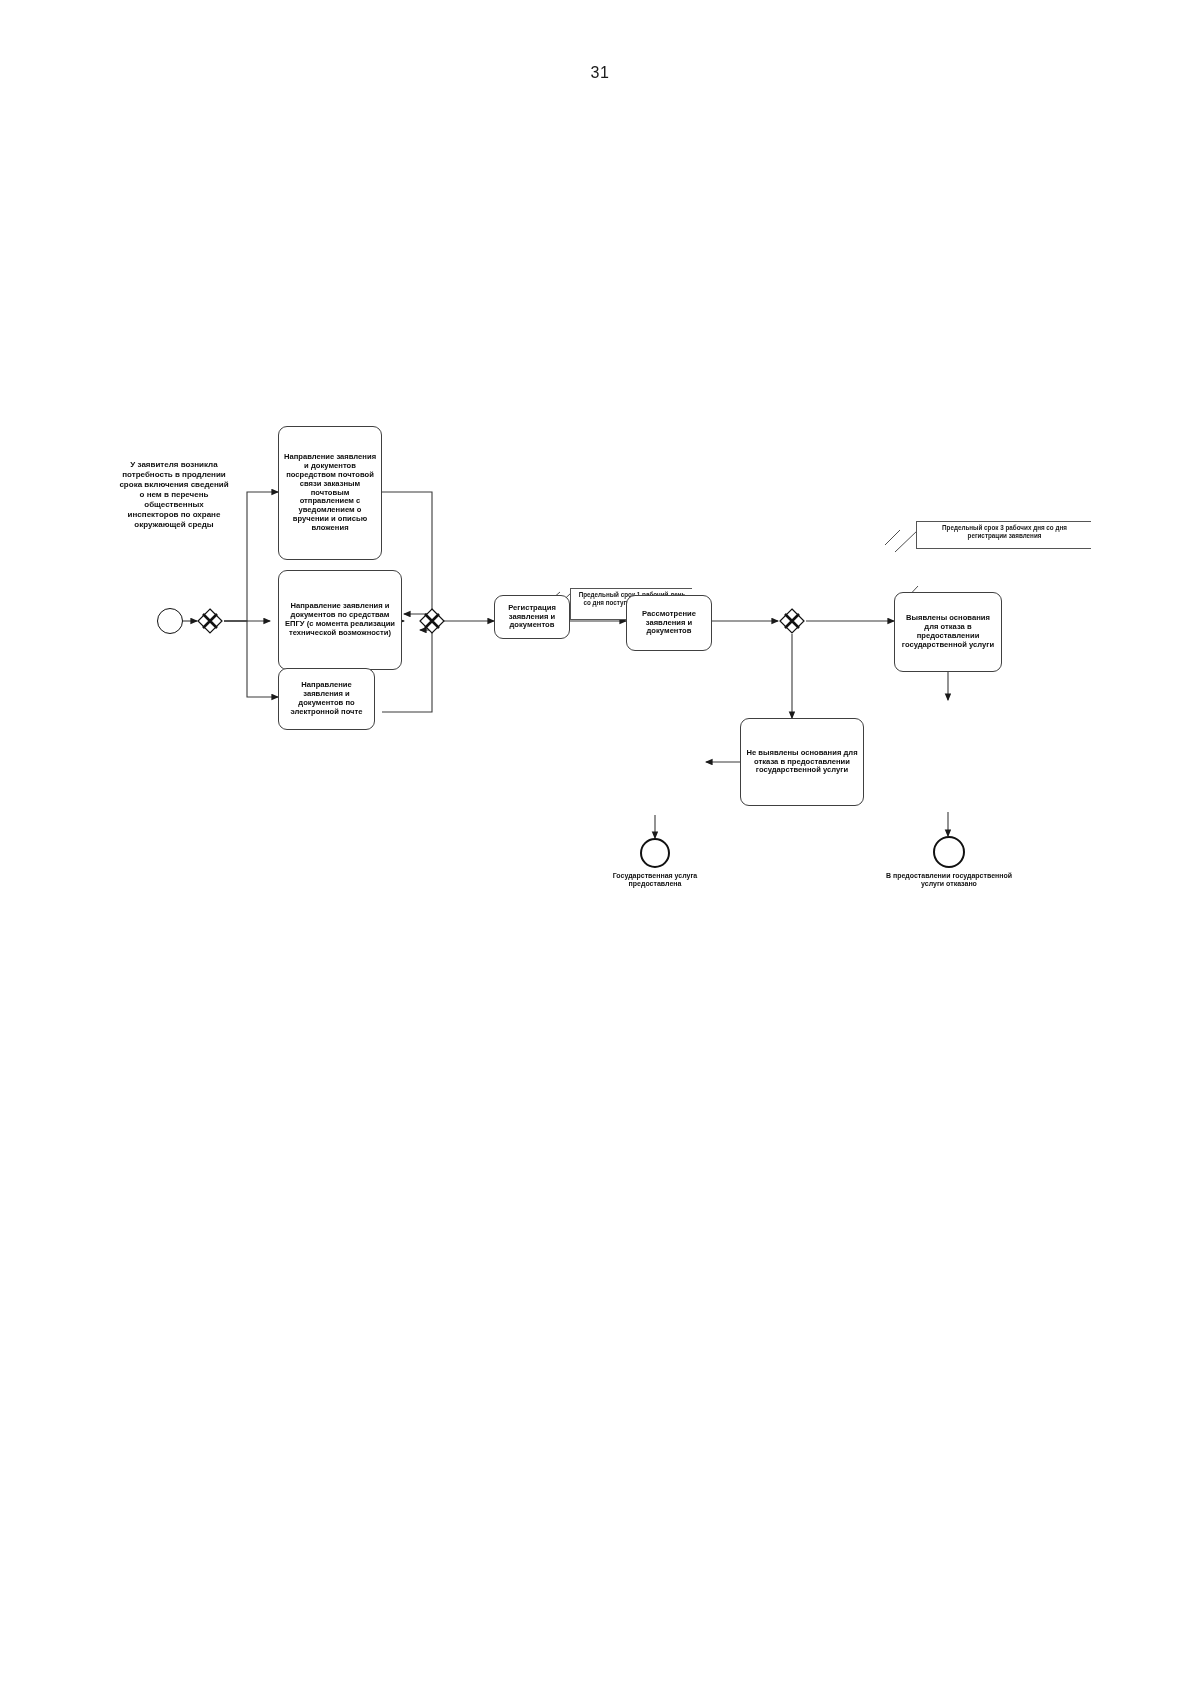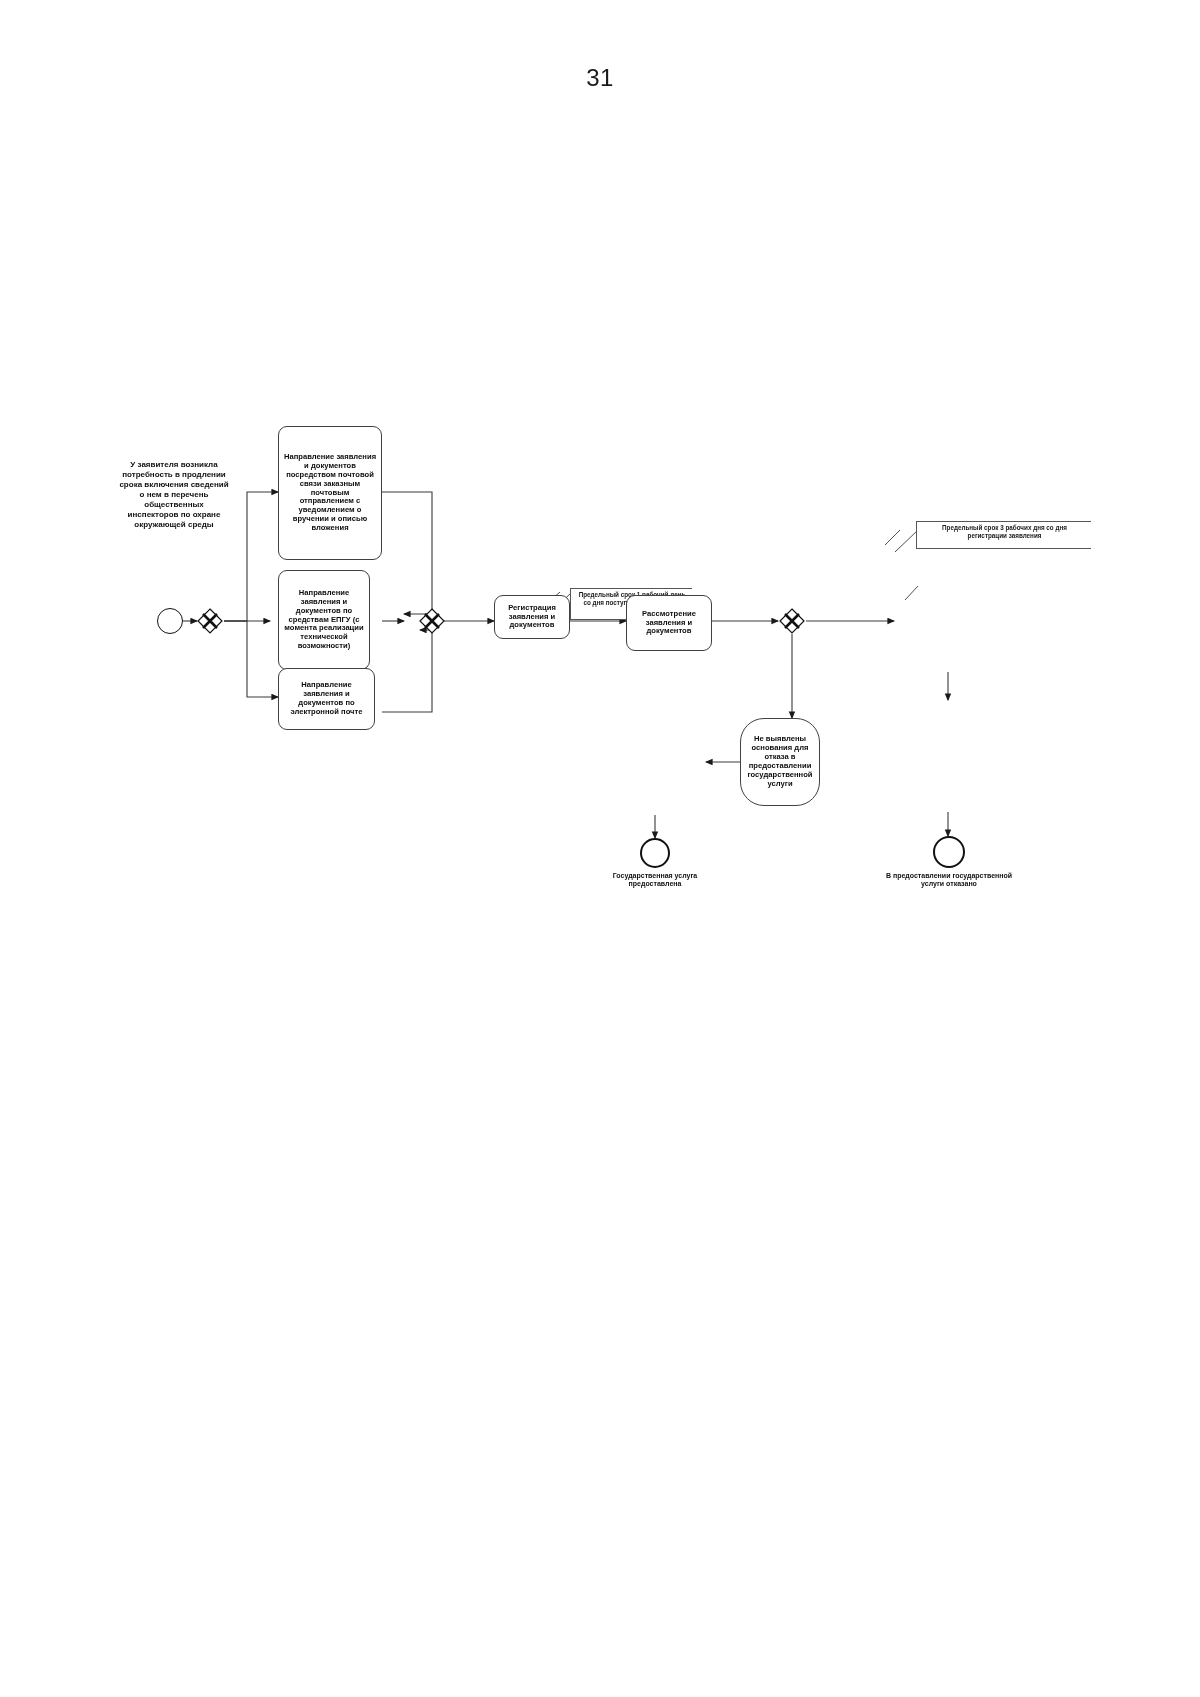--- a/index.html
+++ b/index.html
@@ -10,21 +10,21 @@
     color:#111111;
     position:relative;
     overflow:hidden;
   }
   #page{position:absolute;inset:0;}
 
   .page-number{
     position:absolute;
     top:64px;left:0;right:0;
     text-align:center;
-    font-size:24px;
+    font-size:16px;
     color:#1a1a1a;
     letter-spacing:.5px;
   }
 
   
   #diagram{
     position:absolute;
     left:0;top:0;width:1200px;height:1697px;font-weight:bold;
   }
   #svg-layer{position:absolute;left:0;top:0;width:1200px;height:1697px;}
@@ -174,21 +174,21 @@
       <svg width="26" height="26" viewBox="0 0 26 26">
         <polygon points="13,1 25,13 13,25 1,13" fill="#fff" stroke="#111" stroke-width="1.2"></polygon>
         <path d="M6,6 L20,20 M20,6 L6,20" stroke="#111" stroke-width="2.6"></path>
       </svg>
     </div>
 
     <div class="node task" style="left:278px;top:426px;width:104px;height:134px;">
       <span>Направление заявления и документов посредством почтовой связи заказным почтовым отправлением с уведомлением о вручении и описью вложения</span>
     </div>
 
-    <div class="node task" style="left:278px;top:570px;width:92px;height:100px;">
+    <div class="node task" style="left:278px;top:570px;width:124px;height:100px;">
       <span>Направление заявления и документов по средствам ЕПГУ (с момента реализации технической возможности)</span>
     </div>
 
     <div class="node task" style="left:278px;top:668px;width:97px;height:62px;">
       <span>Направление заявления и документов по электронной почте</span>
     </div>
 
     <div class="gateway" style="left:419px;top:608px;">
       <svg width="26" height="26" viewBox="0 0 26 26">
         <polygon points="13,1 25,13 13,25 1,13" fill="#fff" stroke="#111" stroke-width="1.2"></polygon>
@@ -213,22 +213,25 @@
       <span>Рассмотрение заявления и документов</span>
     </div>
 
     <div class="gateway" style="left:779px;top:608px;">
       <svg width="26" height="26" viewBox="0 0 26 26">
         <polygon points="13,1 25,13 13,25 1,13" fill="#fff" stroke="#111" stroke-width="1.2"></polygon>
         <path d="M6,6 L20,20 M20,6 L6,20" stroke="#111" stroke-width="2.6"></path>
       </svg>
     </div>
 
-
-    <div class="node task" style="left:740px;top:718px;width:80px;height:88px;border-radius:24px;">
+    <div class="node task" style="left:894px;top:592px;width:108px;height:80px;">
+      <span>Выявлены основания для отказа в предоставлении государственной услуги</span>
+    </div>
+
+    <div class="node task" style="left:740px;top:718px;width:124px;height:88px;">
       <span>Не выявлены основания для отказа в предоставлении государственной услуги</span>
     </div>
 
 
 
     <div class="event end" style="left:640px;top:838px;width:30px;height:30px;"></div>
     <div class="event-label" style="left:590px;top:872px;width:130px;">Государственная услуга предоставлена</div>
 
     <div class="event end" style="left:933px;top:836px;width:32px;height:32px;"></div>
     <div class="event-label" style="left:884px;top:872px;width:130px;">В предоставлении государственной услуги отказано</div>

